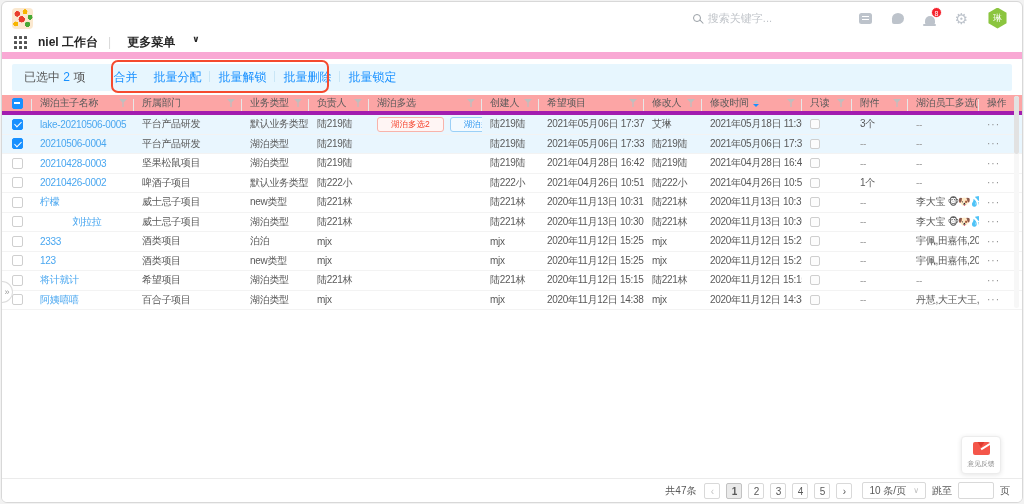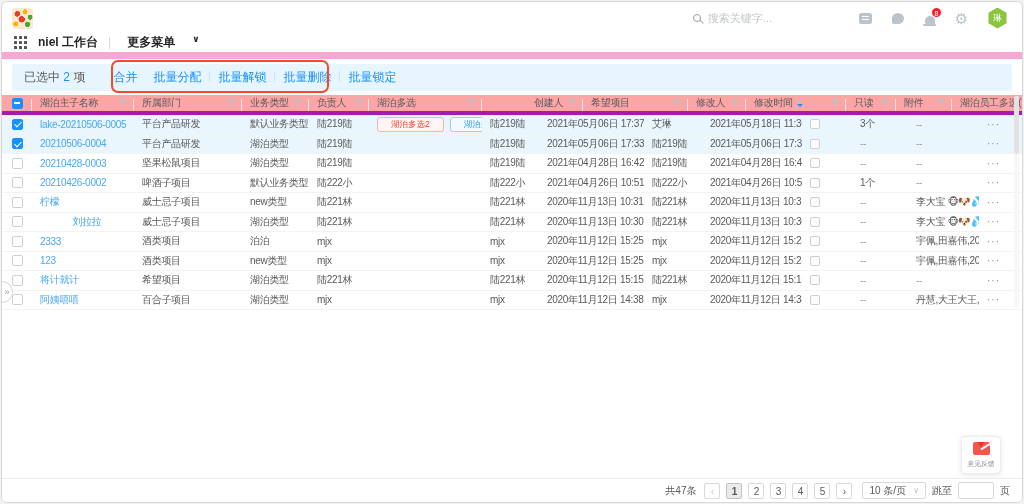--- a/index.html
+++ b/index.html
@@ -177,21 +177,21 @@
           <span class="funnel"></span>
         </div>
         <div class="th" style="width: 60px;">
           <span class="th-label">负责人</span>
           <span class="funnel"></span>
         </div>
         <div class="th" style="width: 113px;">
           <span class="th-label">湖泊多选</span>
           <span class="funnel"></span>
         </div>
-        <div class="th" style="width: 57px; margin-left: 44px;">
+        <div class="th" style="width: 57px;">
           <span class="th-label">创建人</span>
           <span class="funnel"></span>
         </div>
         <div class="th" style="width: 105px;">
           <span class="th-label">希望项目</span>
           <span class="funnel"></span>
         </div>
         <div class="th" style="width: 58px;">
           <span class="th-label">修改人</span>
           <span class="funnel"></span>

